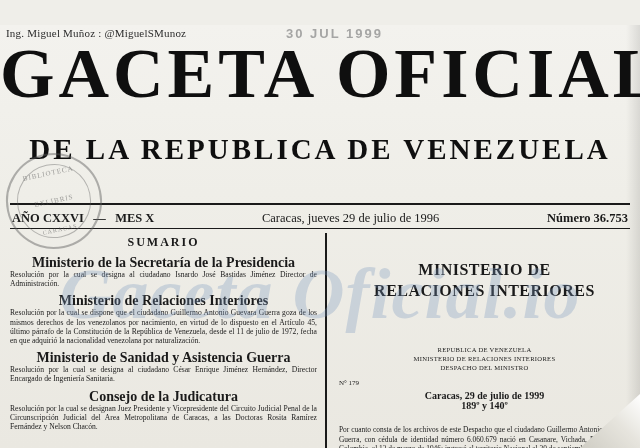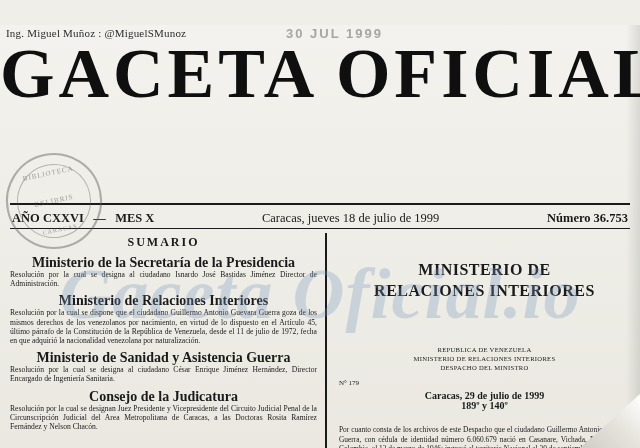--- a/index.html
+++ b/index.html
@@ -138,30 +138,31 @@
 </head>
 <body>
 
 <div class="page">
 
   <div class="credit">Ing. Miguel Muñoz : @MiguelSMunoz</div>
   <div class="datestamp">30 JUL 1999</div>
 
   <div class="masthead">
     <div class="t1">GACETA OFICIAL</div>
+    <div class="t2">DE LA REPUBLICA DE VENEZUELA</div>
   </div>
 
   <div class="rule r1"></div>
   <div class="issueline">
     <div>
       <span>AÑO CXXVI</span>
       &nbsp;&nbsp;—&nbsp;&nbsp;
       <span>MES X</span>
     </div>
-    <div class="mid">Caracas, jueves 18 de julio de 1999</div>
+    <div class="mid">Caracas, jueves 29 de julio de 1996</div>
     <div>Número 36.753</div>
   </div>
   <div class="rule r2"></div>
 
   <div class="cols">
     <div class="colL">
       <div class="sumario">SUMARIO</div>
 
       <div class="sec">Ministerio de la Secretaría de la Presidencia</div>
       <div class="body">Resolución por la cual se designa al ciudadano Isnardo José Bastidas Jiménez Director de Administración.</div>

